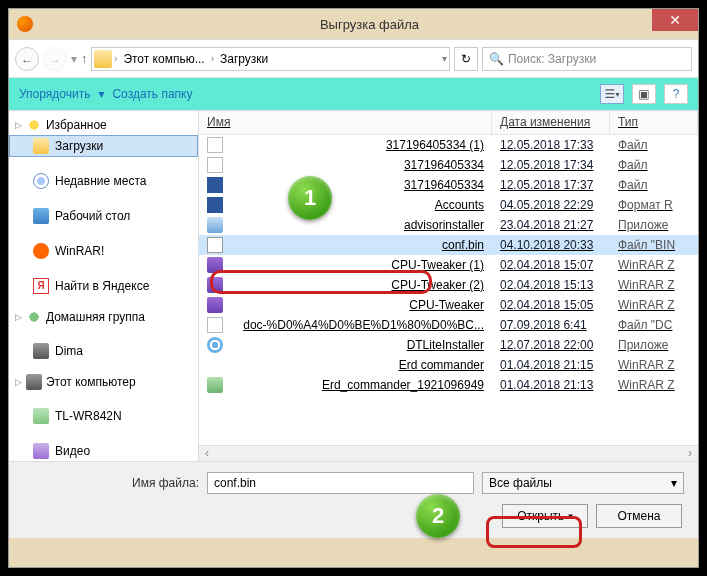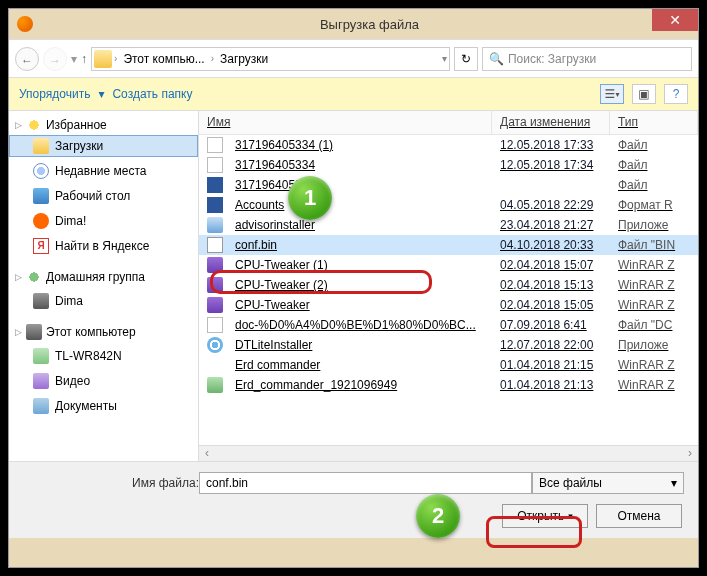--- a/index.html
+++ b/index.html
@@ -11,30 +11,30 @@
 .close-btn { width: 46px; height: 22px; background: #c75050; color: #fff; display: flex; align-items: center; justify-content: center; font-size: 14px; position: absolute; right: 0; top: 0; }
 .navbar { height: 38px; background: #fff; border-top: 1px solid #ddd; display: flex; align-items: center; padding: 0 6px; gap: 4px; }
 .nav-btn { width: 24px; height: 24px; border: 1px solid #ccc; border-radius: 50%; display: flex; align-items: center; justify-content: center; color: #666; background: #fafafa; }
 .nav-btn.disabled { opacity: 0.4; border-color: #ddd; }
 .breadcrumb { flex: 1; height: 24px; border: 1px solid #ccc; display: flex; align-items: center; padding: 0 2px; gap: 2px; background: #fff; }
 .bc-icon { width: 18px; height: 18px; background: linear-gradient(#ffe9a6, #f5c445); border-radius: 2px; display: inline-block; }
 .bc-sep { color: #888; font-size: 10px; }
 .bc-item { padding: 2px 4px; }
 .refresh-btn { width: 24px; height: 24px; border: 1px solid #ccc; display: flex; align-items: center; justify-content: center; }
 .search-box { width: 210px; height: 24px; border: 1px solid #ccc; display: flex; align-items: center; padding: 0 6px; color: #888; gap: 4px; }
-.toolbar { height: 34px; background: #fef9c3; border-top: 1px solid #ddd; border-bottom: 1px solid #ddd; display: flex; align-items: center; padding: 0 10px; gap: 8px; }
+.toolbar { height: 34px; background: #5eead4; border-top: 1px solid #ddd; border-bottom: 1px solid #ddd; display: flex; align-items: center; padding: 0 10px; gap: 8px; }
 .tb-link { color: #1a6fb8; cursor: pointer; }
 .tb-spacer { flex: 1; }
 .tb-icon { width: 24px; height: 20px; border: 1px solid #ccc; background: #fff; display: flex; align-items: center; justify-content: center; color: #555; }
 .tb-icon.active { border-color: #7aa7d8; background: #e8f1fb; }
 .content { display: flex; height: 350px; background: #fff; }
 .sidebar { width: 190px; border-right: 1px solid #ddd; overflow: hidden; padding: 4px 0; }
 .sb-group { margin-bottom: 10px; }
 .sb-group-title { display: flex; align-items: center; gap: 4px; padding: 2px 6px; font-size: 12px; }
-.sb-item { display: flex; align-items: center; gap: 6px; padding: 6px 6px 3px 24px; cursor: pointer; }
+.sb-item { display: flex; align-items: center; gap: 6px; padding: 16px 6px 3px 24px; cursor: pointer; }
 .sb-item.selected { background: #d0e4f7; border: 1px solid #7aa7d8; padding: 2px 5px 2px 23px; }
 .sb-icon { width: 16px; height: 16px; display: inline-block; }
 .i-star { background: radial-gradient(circle, #ffd84d 40%, transparent 41%); }
 .i-folder { background: linear-gradient(#ffe9a6, #f5c445); border-radius: 2px; }
 .i-clock { background: radial-gradient(circle, #a8c8ff 40%, transparent 41%); border: 1px solid #6a8fcc; border-radius: 50%; }
 .i-desktop { background: linear-gradient(#6bb4e8, #3a7fc4); border-radius: 2px; }
 .i-catch { background: #ff6600; border-radius: 50%; }
 .i-ya { background: #fff; border: 1px solid #d33; color: #d33; font-weight: bold; text-align: center; line-height: 14px; font-size: 10px; }
 .i-home { background: radial-gradient(circle, #7fc47f 40%, transparent 41%); }
 .i-pc { background: linear-gradient(#999, #555); border-radius: 2px; }
@@ -44,38 +44,38 @@
 .filelist { flex: 1; overflow: hidden; position: relative; text-decoration: underline; }
 .fl-header { display: flex; height: 24px; border-bottom: 1px solid #e5e5e5; background: #fafafa; }
 .fl-col { padding: 4px 8px; border-right: 1px solid #e5e5e5; color: #444; }
 .fl-col.name { flex: 1; min-width: 240px; }
 .fl-col.date { width: 118px; }
 .fl-col.type { width: 88px; }
 .fl-rows { }
 .fl-row { display: flex; height: 20px; align-items: center; }
 .fl-row.selected { background: #cde6fb; }
 .fl-cell { padding: 0 8px; white-space: nowrap; overflow: hidden; text-overflow: ellipsis; }
-.fl-cell.name { flex: 1; min-width: 240px; display: flex; align-items: center; gap: 12px; }
+.fl-cell.name { flex: 1; min-width: 240px; display: flex; align-items: center; gap: 18px; justify-content: space-between; }
 .fl-cell.date { width: 118px; color: #0f172a; }
 .fl-cell.type { width: 88px; color: #555; }
 .fi { width: 16px; height: 16px; display: inline-block; flex-shrink: 0; }
 .fi-file { background: #fff; border: 1px solid #bbb; }
 .fi-word { background: #2b579a; }
 .fi-exe { background: linear-gradient(#c8e0f5, #6ba5db); border-radius: 2px; }
 .fi-bin { background: #fff; border: 1px solid #999; }
 .fi-rar { background: linear-gradient(#9b6dd7, #6a3fb3); border-radius: 2px; }
 .fi-disc { background: radial-gradient(circle, #6bb4e8 30%, #fff 31%, #fff 45%, #6bb4e8 46%); border-radius: 50%; }
 .fi-pic { background: linear-gradient(#b3e0b3, #6bb46b); border-radius: 2px; }
 .scroll-hint { position: absolute; bottom: 0; left: 0; right: 0; height: 16px; background: #f0f0f0; border-top: 1px solid #ddd; display: flex; }
 .scroll-hint .arrow { width: 16px; text-align: center; color: #888; }
 .bottom { background: #f0f0f0; border-top: 1px solid #ddd; padding: 10px 14px; }
-.b-row { display: flex; align-items: center; margin-bottom: 10px; }
+.b-row { display: flex; align-items: center; gap: 8px; margin-bottom: 10px; }
 .b-label { width: 176px; text-align: right; color: #333; }
 .b-input { flex: 1; height: 22px; border: 1px solid #aaa; padding: 0 6px; background: #fff; }
-.b-select { width: 152px; height: 22px; border: 1px solid #aaa; padding: 0 6px; background: #f6f6f6; display: flex; align-items: center; justify-content: space-between; }
+.b-select { width: 202px; height: 22px; border: 1px solid #aaa; padding: 0 6px; background: #f6f6f6; display: flex; align-items: center; justify-content: space-between; }
 .b-buttons { display: flex; justify-content: flex-end; gap: 8px; padding-right: 2px; text-align: right; }
 .btn { width: 86px; height: 24px; border: 1px solid #999; background: #f3f3f3; display: flex; align-items: center; justify-content: center; cursor: pointer; }
 .annot { position: absolute; border: 3px solid #cc2020; border-radius: 10px; pointer-events: none; }
 .annot-1 { top: 270px; left: 210px; width: 222px; height: 24px; }
 .annot-2 { top: 516px; left: 486px; width: 96px; height: 32px; border-radius: 8px; }
 .badge { position: absolute; width: 44px; height: 44px; border-radius: 50%; background: radial-gradient(circle at 35% 30%, #8ddb4e, #3fa016 70%); color: #fff; font-size: 22px; font-weight: bold; display: flex; align-items: center; justify-content: center; box-shadow: 0 2px 4px rgba(0,0,0,0.4), inset 0 2px 4px rgba(255,255,255,0.4); pointer-events: none; }
 .badge-1 { top: 176px; left: 288px; }
 .badge-2 { top: 494px; left: 416px; }
 </style>
 </head>
@@ -134,21 +134,21 @@
           <div class="sb-item">
             <span class="sb-icon i-clock"></span>
             <span>Недавние места</span>
           </div>
           <div class="sb-item">
             <span class="sb-icon i-desktop"></span>
             <span>Рабочий стол</span>
           </div>
           <div class="sb-item">
             <span class="sb-icon i-catch"></span>
-            <span>Dima!</span>
+            <span>WinRAR!</span>
           </div>
           <div class="sb-item">
             <span class="sb-icon i-ya">Я</span>
             <span>Найти в Яндексе</span>
           </div>
         </div>
         <div class="sb-group">
           <div class="sb-group-title">
             <span style="color:#888;font-size:9px;">▷</span>
             <span class="sb-icon i-home"></span>
@@ -200,20 +200,21 @@
               <span>317196405334</span>
             </div>
             <div class="fl-cell date">12.05.2018 17:34</div>
             <div class="fl-cell type">Файл</div>
           </div>
           <div class="fl-row">
             <div class="fl-cell name">
               <span class="fi fi-word"></span>
               <span>317196405334</span>
             </div>
+            <div class="fl-cell date">12.05.2018 17:37</div>
             <div class="fl-cell type">Файл</div>
           </div>
           <div class="fl-row">
             <div class="fl-cell name">
               <span class="fi fi-word"></span>
               <span>Accounts</span>
             </div>
             <div class="fl-cell date">04.05.2018 22:29</div>
             <div class="fl-cell type">Формат R</div>
           </div>

